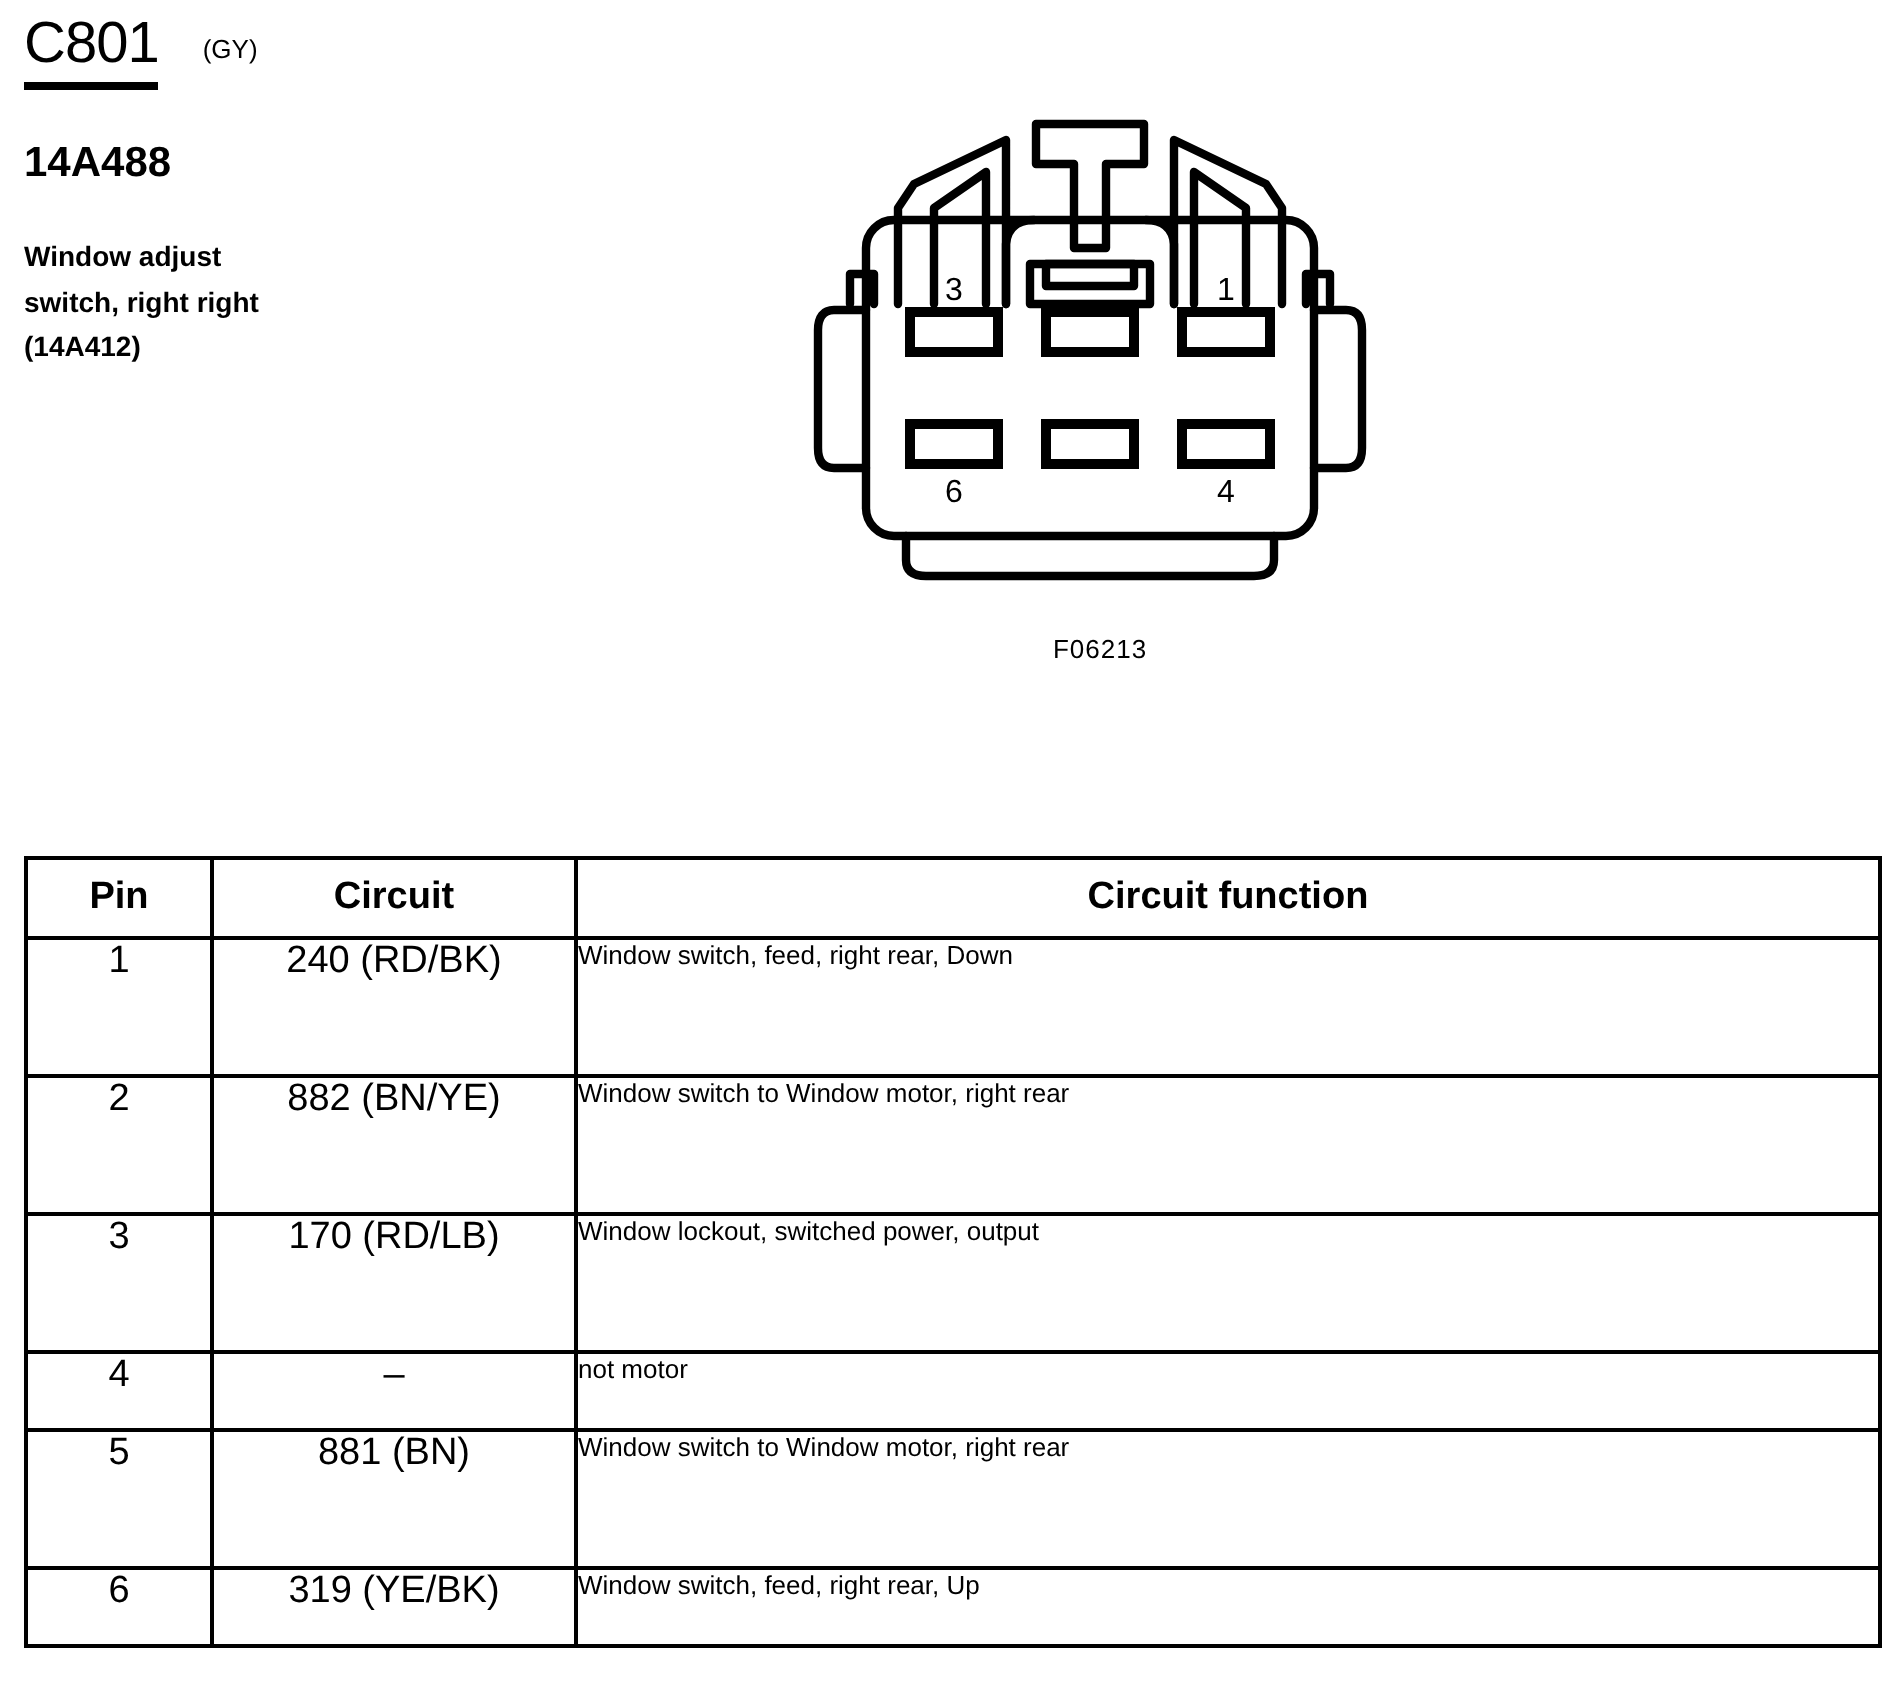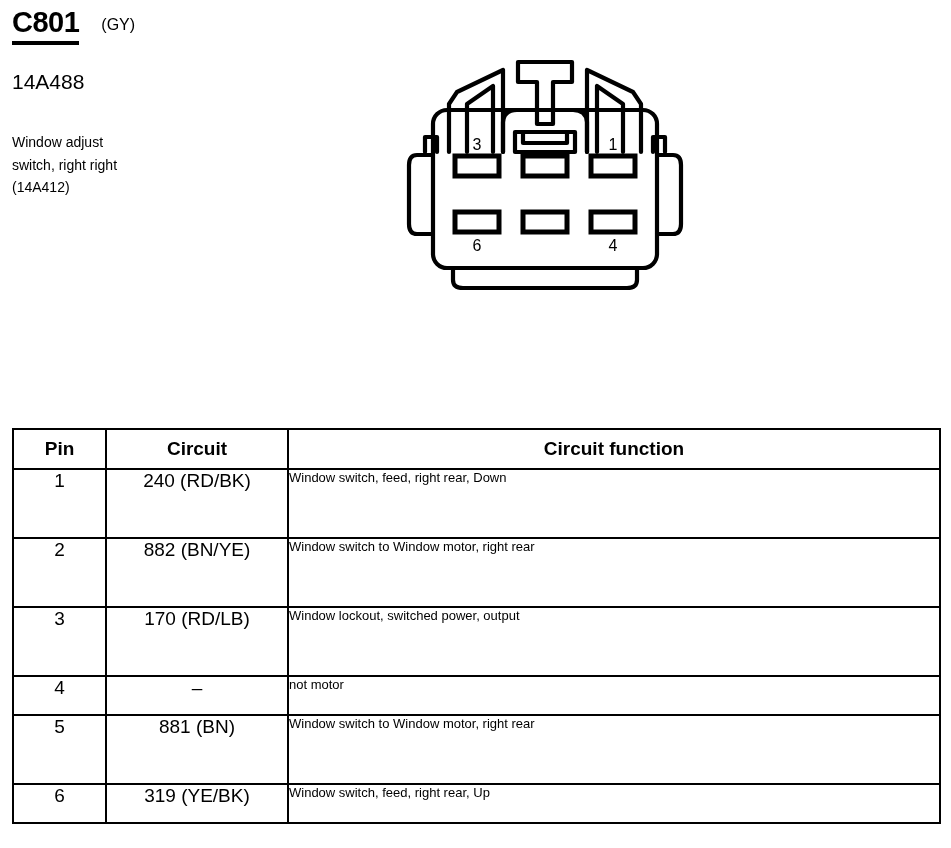--- a/index.html
+++ b/index.html
@@ -24,46 +24,46 @@
     top: 8px;
     width: 330px;
   }
   #connector-id-row {
     display: flex;
     align-items: baseline;
     gap: 22px;
   }
   #connector-id {
     font-size: 29px;
-    font-weight: bold;
+    font-weight: normal;
     letter-spacing: -0.5px;
     line-height: 1;
     border-bottom: 4px solid #000;
     padding-bottom: 4px;
     display: inline-block;
   }
   #connector-color-code {
-    font-size: 16px;
+    font-size: 13px;
     font-weight: normal;
     line-height: 1;
     position: relative;
     top: -2px;
   }
   #part-number {
     margin-top: 26px;
     font-size: 21px;
-    font-weight: normal;
+    font-weight: bold;
     letter-spacing: 0px;
     line-height: 1;
   }
   #component-description {
-    margin-top: 39px;
+    margin-top: 25px;
     font-size: 14px;
     line-height: 1.62;
-    font-weight: normal;
+    font-weight: bold;
   }
   #component-description div { white-space: nowrap; }
 
   
   #connector-figure {
     position: absolute;
     left: 405px;
     top: 52px;
     width: 290px;
     height: 300px;
@@ -184,20 +184,21 @@
     </g>
 
     <g font-family="Liberation Sans, sans-serif" font-size="16" fill="#000000" text-anchor="middle">
       <text x="72" y="98">3</text>
       <text x="208" y="98">1</text>
       <text x="72" y="199">6</text>
       <text x="208" y="199">4</text>
     </g>
   </svg>
 
+  <div id="figure-caption">F06213</div>
 </div>
 
 <div id="pinout-table-wrap">
   <table id="pinout-table">
     <colgroup>
       <col class="col-pin">
       <col class="col-circuit">
       <col class="col-function">
     </colgroup>
     <thead>

